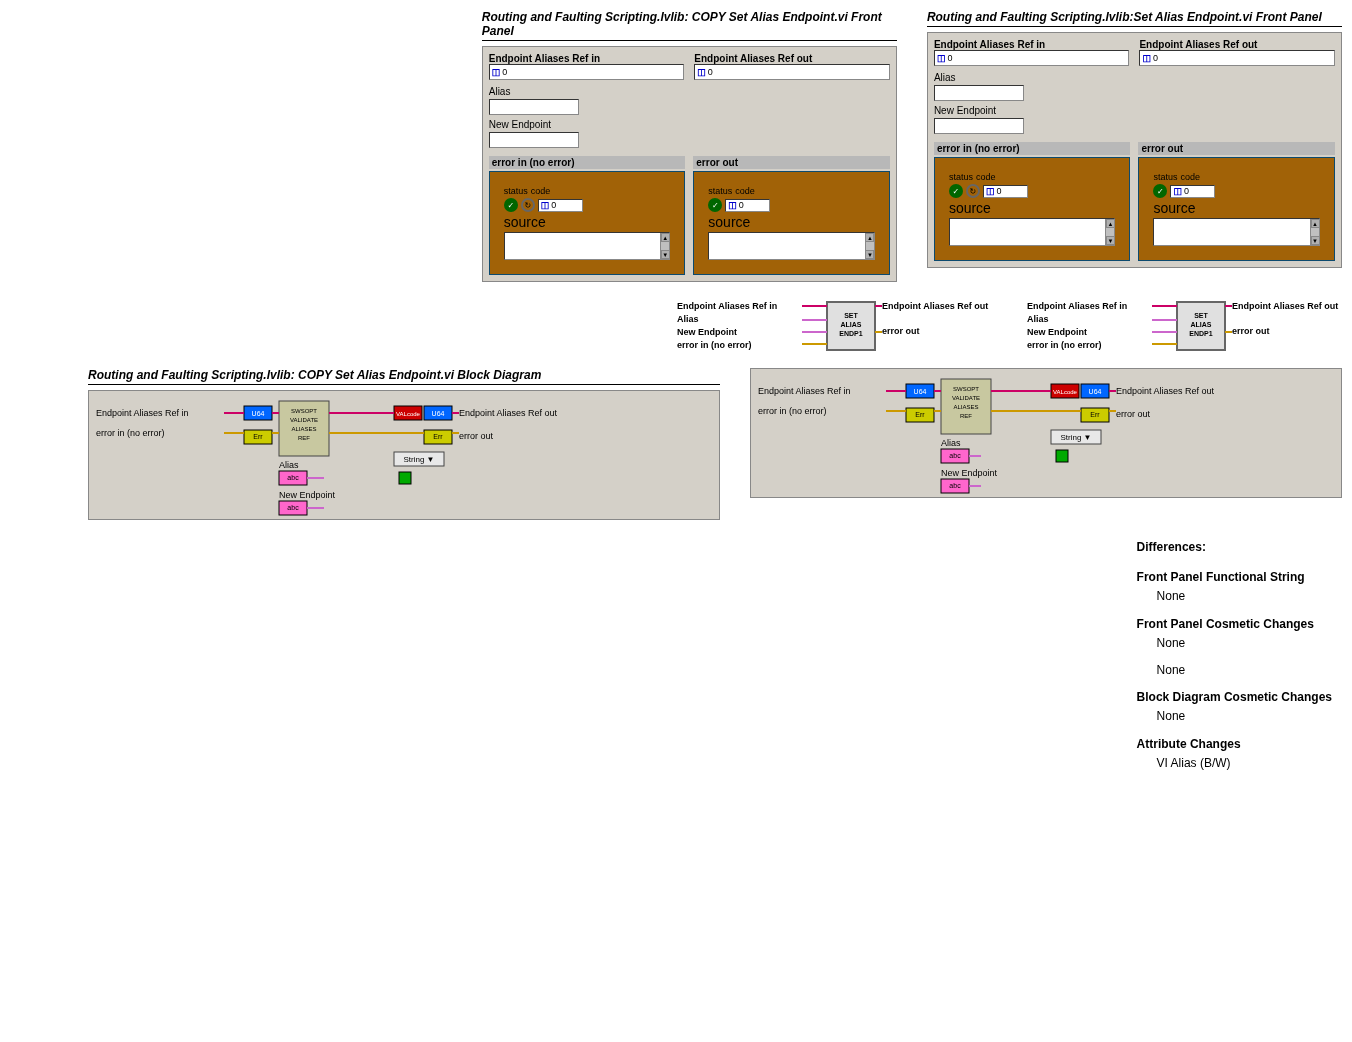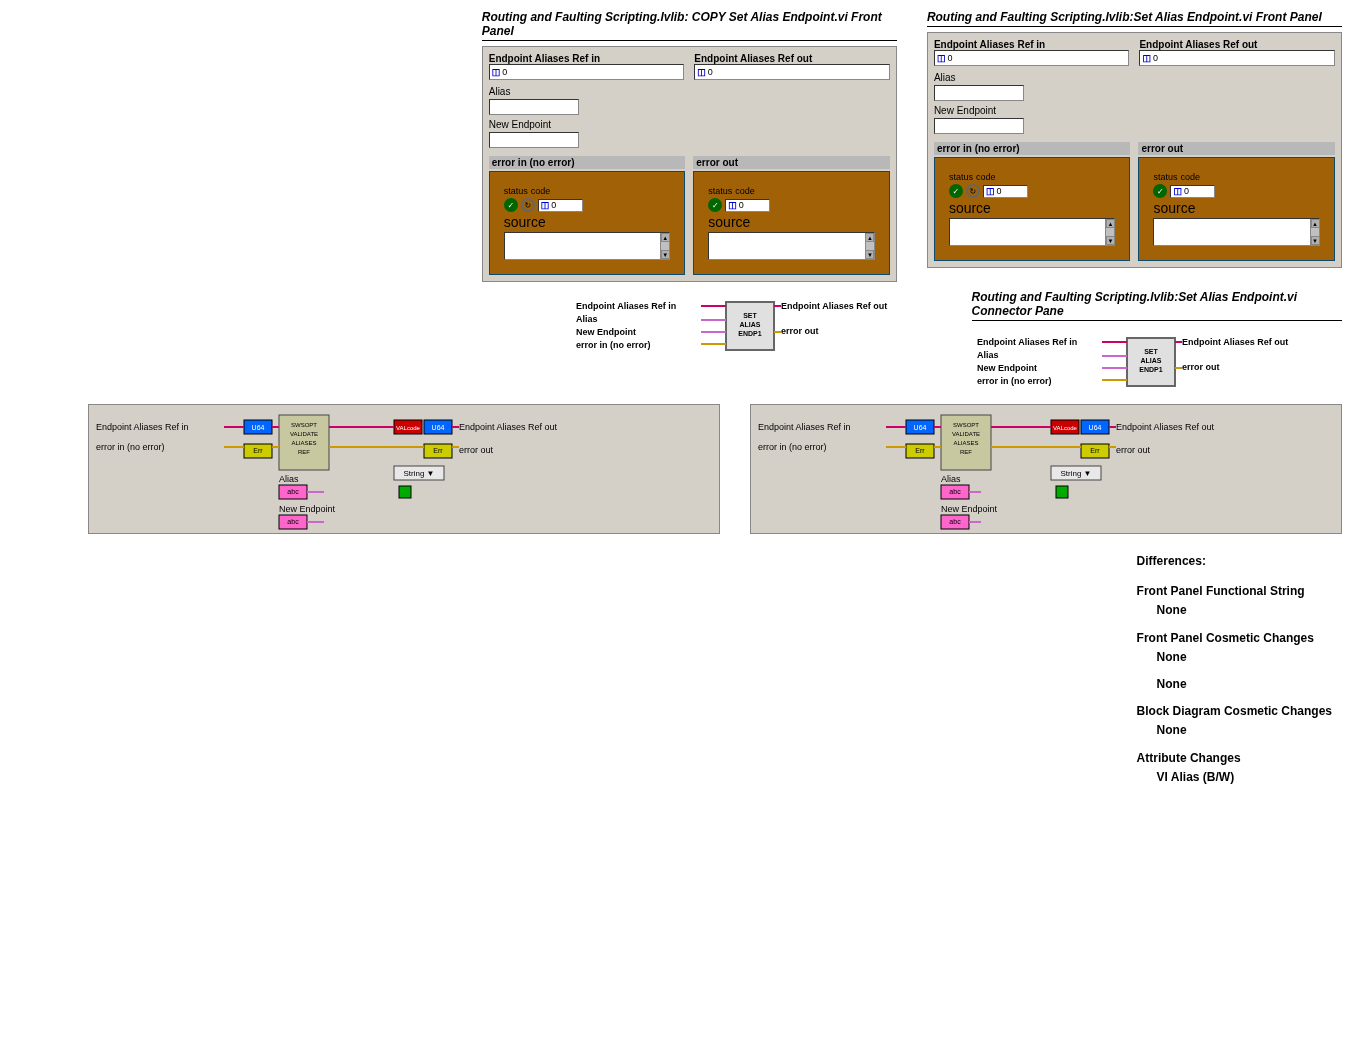--- a/index.html
+++ b/index.html
@@ -33,21 +33,20 @@
       margin-bottom: 11px;
     }
 
     .diff-category {
       font-weight: bold;
       margin-top: 8px;
     }
 
     .diff-value {
       margin-left: 20px;
-      font-weight: bold;
     }
 
     .section-wrapper {
       margin-bottom: 8px;
     }
 
     .title-bar {
       font-style: italic;
       font-weight: bold;
       font-size: 12px;
@@ -413,21 +412,20 @@
           <line x1="130" y1="38" x2="155" y2="38" stroke="#cc66cc" stroke-width="2"></line>
           <line x1="130" y1="50" x2="155" y2="50" stroke="#cc9900" stroke-width="2"></line>
 
           <line x1="203" y1="12" x2="210" y2="12" stroke="#cc0066" stroke-width="2"></line>
           <line x1="203" y1="38" x2="210" y2="38" stroke="#cc9900" stroke-width="2"></line>
         </svg>
       </div>
     </div>
 
     <div class="col-half">
-      <div class="title-bar">Routing and Faulting Scripting.lvlib:Set Alias Endpoint.vi Connector Pane</div>
       <div style="padding: 4px 0; font-size:9px; position:relative; height:70px;">
         <svg width="320" height="65">
           <text x="5" y="15" font-size="9" font-weight="bold">Endpoint Aliases Ref in</text>
           <text x="5" y="28" font-size="9" font-weight="bold">Alias</text>
           <text x="5" y="41" font-size="9" font-weight="bold">New Endpoint</text>
           <text x="5" y="54" font-size="9" font-weight="bold">error in (no error)</text>
           <rect x="155" y="8" width="48" height="48" fill="#e0e0e0" stroke="#666" stroke-width="2"></rect>
           <text x="179" y="24" font-size="7" text-anchor="middle" font-weight="bold">SET</text>
           <text x="179" y="33" font-size="7" text-anchor="middle" font-weight="bold">ALIAS</text>
           <text x="179" y="42" font-size="7" text-anchor="middle" font-weight="bold">ENDP1</text>
@@ -440,20 +438,21 @@
           <line x1="203" y1="12" x2="210" y2="12" stroke="#cc0066" stroke-width="2"></line>
           <line x1="203" y1="38" x2="210" y2="38" stroke="#cc9900" stroke-width="2"></line>
         </svg>
       </div>
     </div>
   </div>
 
   <div class="two-col section-wrapper">
 
     <div class="col-half">
+      <div class="title-bar">Routing and Faulting Scripting.lvlib:  COPY  Set Alias Endpoint.vi Block Diagram</div>
       <div style="background:#d4d0c8; border:1px solid #888; padding:5px; position:relative; height:130px; font-size:9px;">
         <svg width="620" height="120">
 
           <text x="2" y="20" font-size="9">Endpoint Aliases Ref in</text>
           <text x="2" y="40" font-size="9">error in (no error)</text>
 
           <rect x="150" y="10" width="28" height="14" fill="#0066ff" stroke="#000" stroke-width="1"></rect>
           <text x="164" y="20" font-size="7" text-anchor="middle" fill="white">U64</text>
           <rect x="150" y="34" width="28" height="14" fill="#cccc00" stroke="#000" stroke-width="1"></rect>
           <text x="164" y="43" font-size="7" text-anchor="middle">Err</text>

